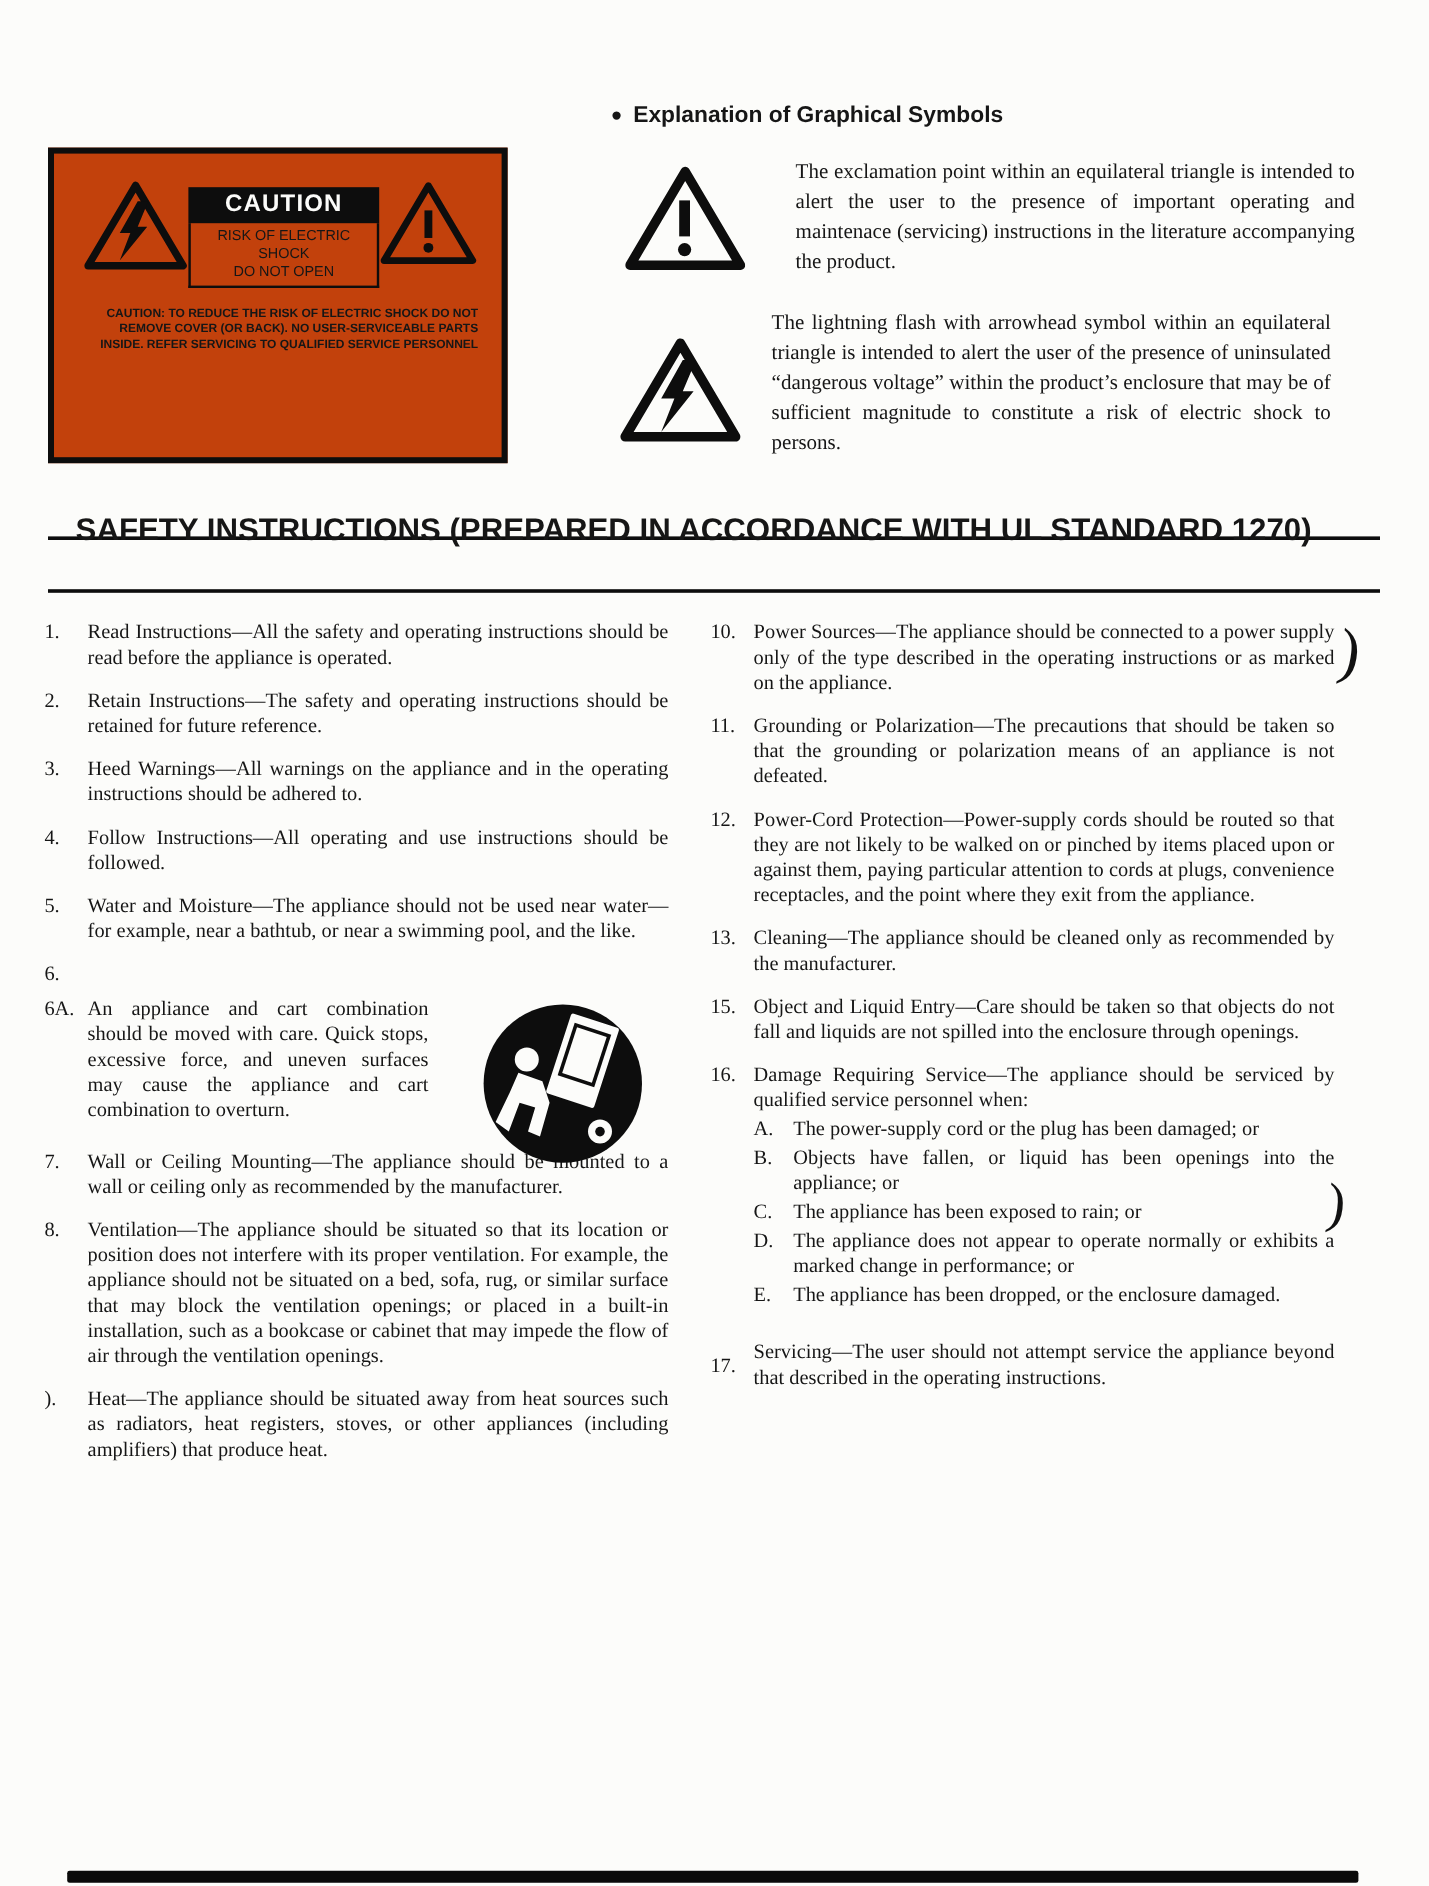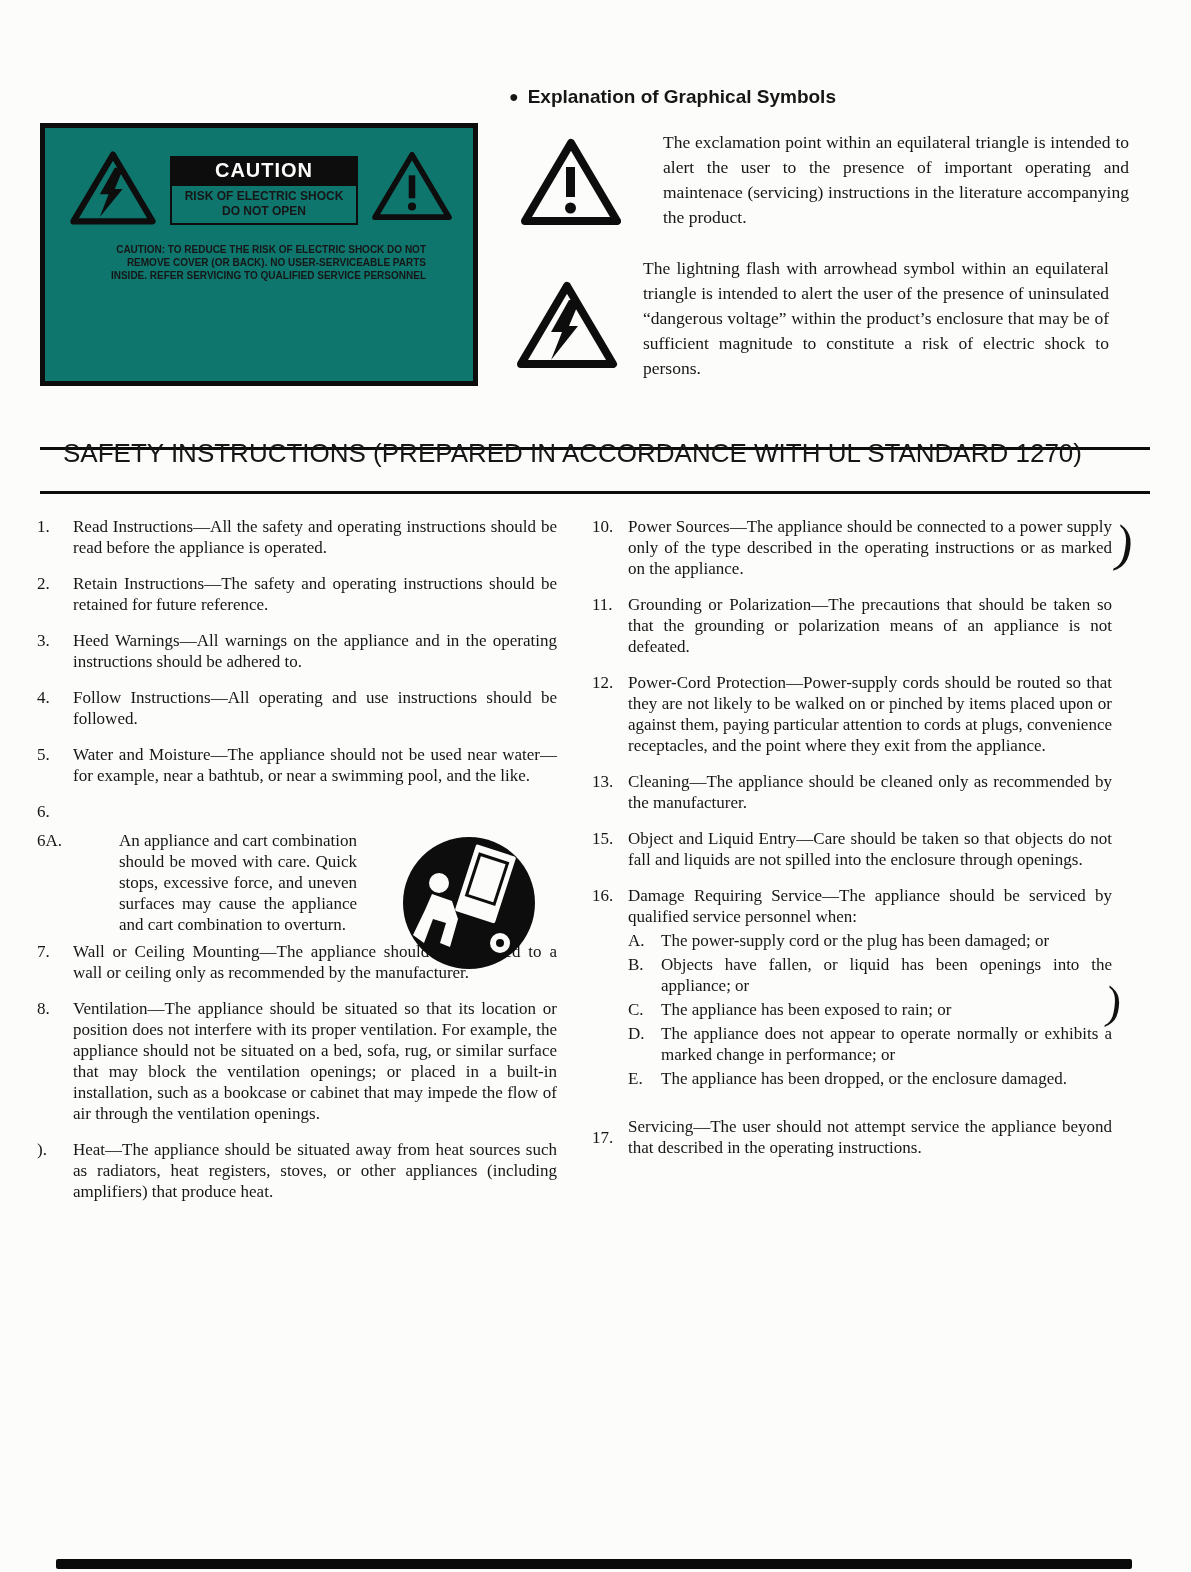--- a/index.html
+++ b/index.html
@@ -13,34 +13,34 @@
   
   .expl-heading {
     position:absolute; left:509px; top:86px;
     font-family:"Liberation Sans", sans-serif; font-weight:bold; font-size:19px;
     display:flex; align-items:center; gap:9px; white-space:nowrap;
   }
   .bullet { font-size:16px; line-height:1; }
 
   
   .caution-box {
-    position:absolute; left:40px; top:123px; width:438px; height:263px;
-    border:5px solid #0d0d0d; background:#0f766e;
+    position:absolute; left:40px; top:123px; width:383px; height:263px;
+    border:5px solid #0d0d0d; background:#c2410c;
   }
   .caution-row { display:flex; justify-content:space-between; align-items:flex-start; padding:20px 20px 0 24px; }
   .tri svg { display:block; }
   .caution-center { width:188px; margin-top:8px; }
   .caution-bar {
     background:#0d0d0d; color:#fcfcfa; text-align:center;
     font-family:"Liberation Sans", sans-serif; font-weight:bold; font-size:20px;
     padding:3px 0 4px; letter-spacing:1px;
   }
   .risk-box {
     border:2px solid #0d0d0d; border-top:none; text-align:center;
-    font-family:"Liberation Sans", sans-serif; font-weight:bold; font-size:12px;
+    font-family:"Liberation Sans", sans-serif; font-weight:normal; font-size:12px;
     line-height:1.25; padding:3px 2px 4px;
   }
   .caution-body {
     margin:16px auto 0; width:334px; text-align:right;
     font-family:"Liberation Sans", sans-serif; font-weight:bold; font-size:10px;
     line-height:1.28;
   }
 
   
   .sym-icon { position:absolute; }
@@ -52,35 +52,35 @@
     text-align:justify;
   }
   .sym1t { left:663px; top:130px; }
   .sym2t { left:643px; top:256px; }
 
   
   .rule { position:absolute; left:40px; width:1110px; height:3px; background:#0d0d0d; }
   .rule-top { top:447px; }
   .rule-bottom { top:491px; }
   .safety-title {
-    position:absolute; left:63px; top:438px; white-space:nowrap;
-    font-family:"Liberation Sans", sans-serif; font-weight:normal; font-size:26px;
+    position:absolute; left:63px; top:426px; white-space:nowrap;
+    font-family:"Liberation Sans", sans-serif; font-weight:bold; font-size:26px;
   }
 
   
   .columns { position:absolute; left:37px; top:516px; width:1112px; display:flex; gap:35px; }
   .col { width:520px; }
   .item { display:flex; margin-bottom:15px; }
   .num { flex:0 0 36px; font-size:17px; line-height:21px; }
   .txt { flex:1; font-size:17px; line-height:21px; text-align:justify; }
 
   .cart-block { position:relative; }
   .item.narrow { padding-right:200px; }
   .item.tight { margin-bottom:8px; }
-  .item.after-cart { margin-bottom:6px;gap:46px; }
+  .item.after-cart { margin-bottom:22px; }
   .cart-art { position:absolute; right:18px; top:32px; width:140px; height:140px; }
   .cart-art svg { display:block; }
 
   .item16 .head { margin-bottom:3px; }
   .sub { display:flex; margin-bottom:3px; }
   .subnum { flex:0 0 33px; font-size:17px; line-height:21px; }
   .subtxt { flex:1; font-size:17px; line-height:21px; text-align:justify; }
   .item17 { margin-top:24px;align-items:center; }
 
   

